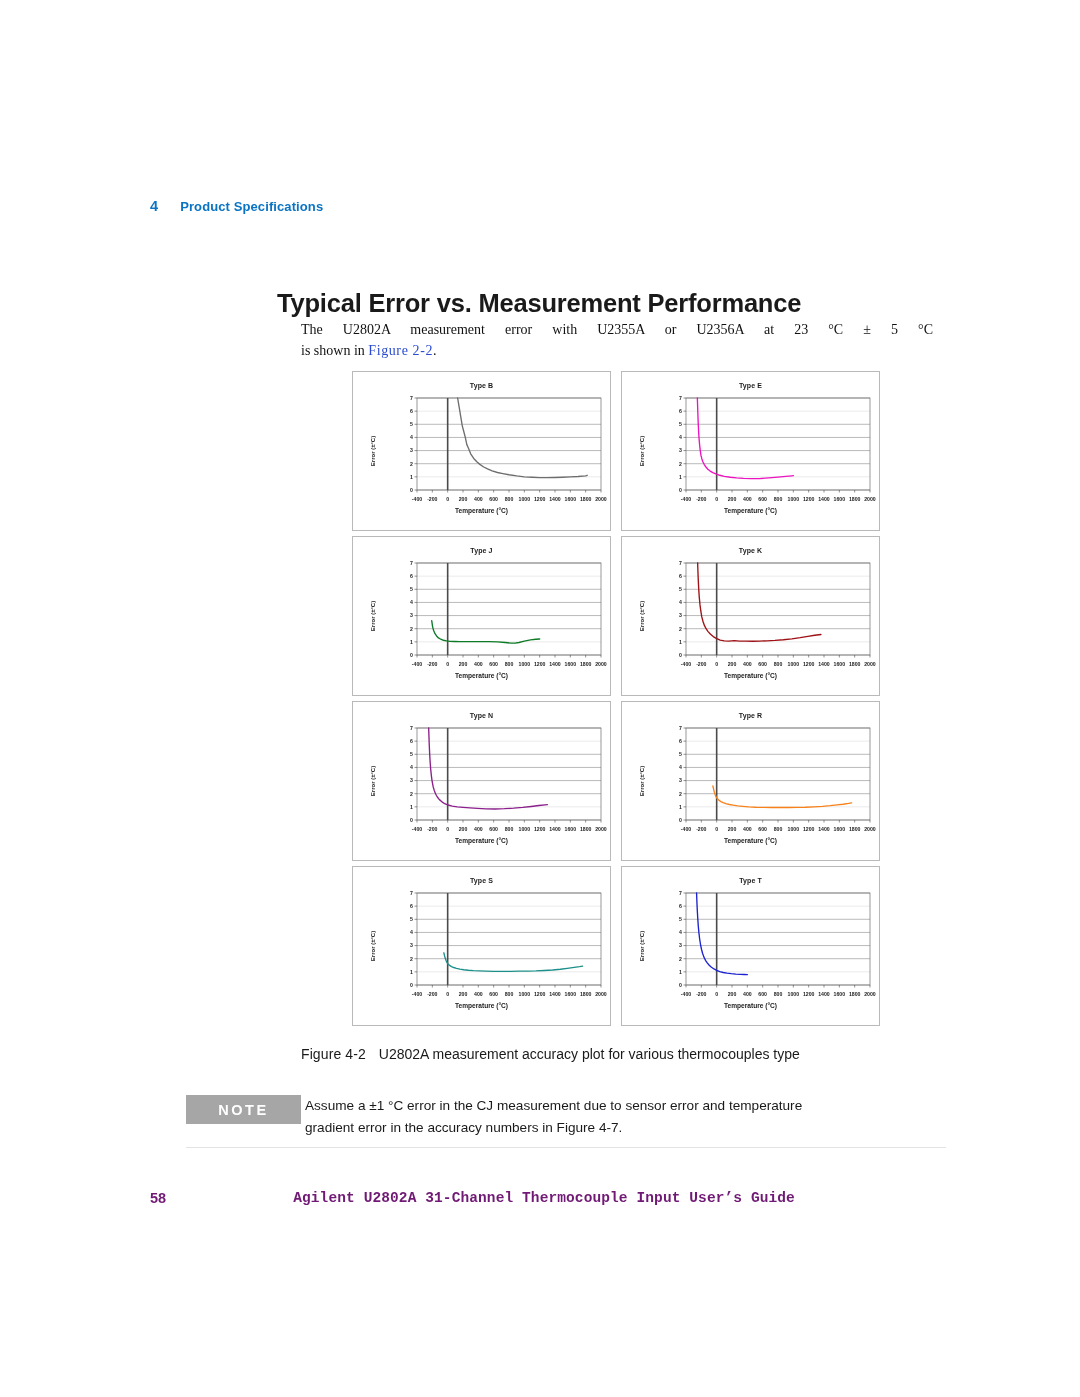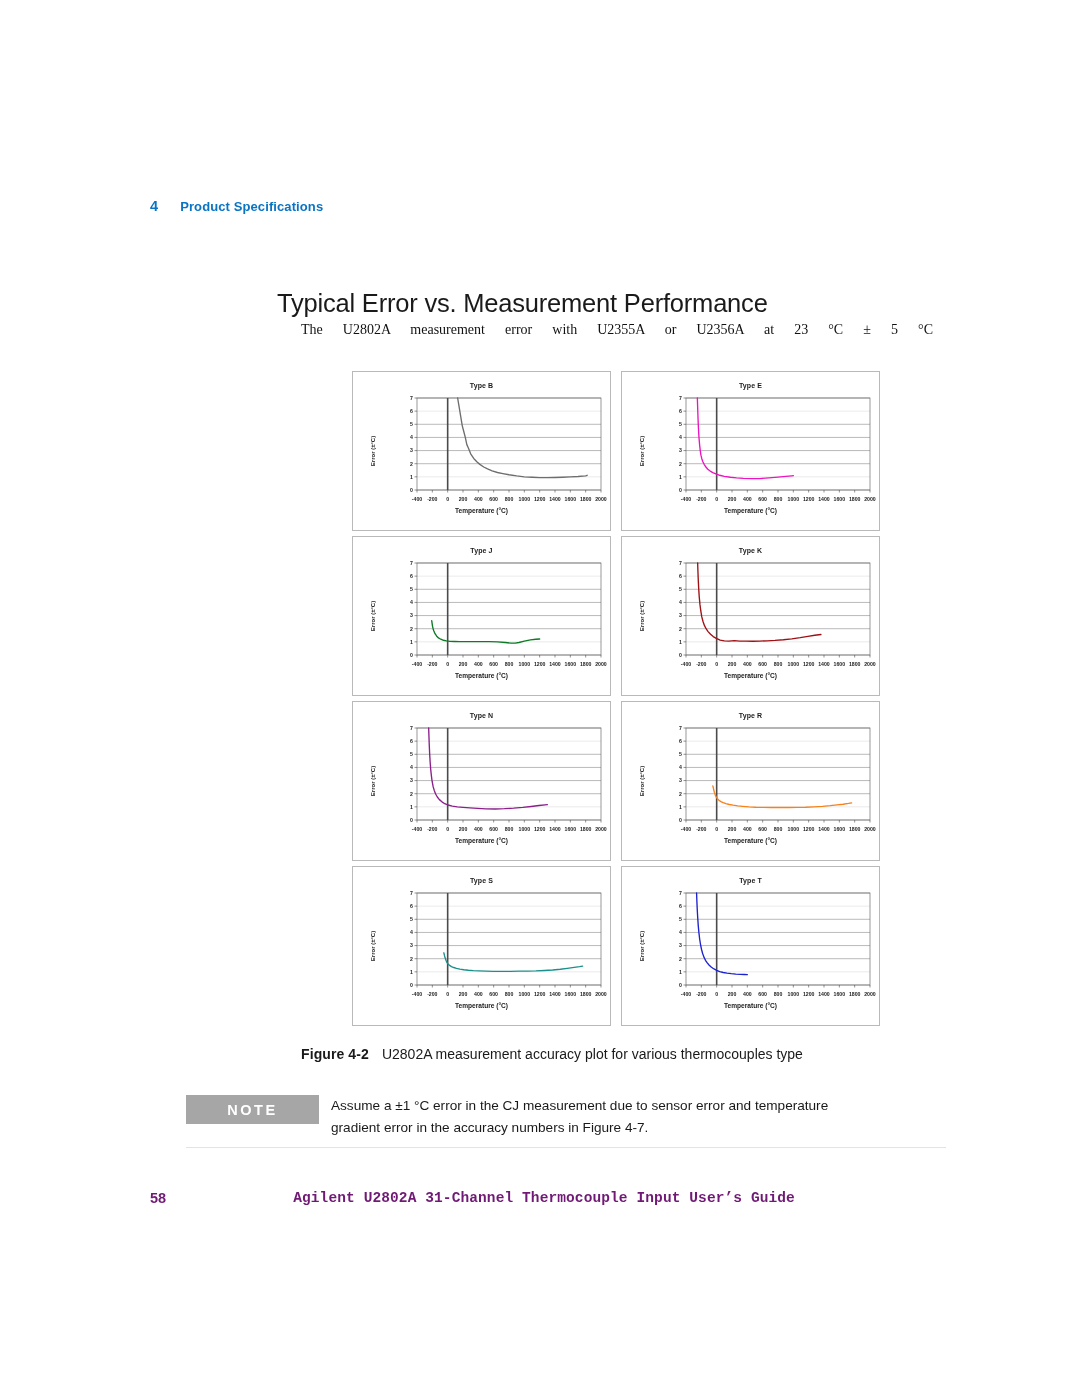--- a/index.html
+++ b/index.html
@@ -37,21 +37,21 @@
   }
   .running-header .chap-num { font-size: 14.5px; }
   .running-header .chap-title { font-size: 13px; }
 
   
   .section-heading {
     position: absolute;
     left: 277px;
     top: 272px;
     font-size: 25.5px;
-    font-weight: normal;
+    font-weight: bold;
     color: #1a1a1a;
     letter-spacing: -0.2px;
   }
 
   
   .body-para {
     position: absolute;
     left: 301px;
     top: 319px;
     width: 632px;
@@ -129,49 +129,49 @@
   
   .figure-caption {
     position: absolute;
     left: 301px;
     top: 1046px;
     font-size: 14px;
     color: #1a1a1a;
     white-space: nowrap;
   }
   .figure-caption .fig-label {
-    font-weight: bold;
+    font-weight: normal;
     letter-spacing: 0.1px;
   }
   .figure-caption .fig-text { margin-left: 13px; }
 
   
   .note-block {
     position: absolute;
     left: 186px;
     top: 1095px;
     width: 760px;
     display: flex;
     align-items: flex-start;
   }
   .note-badge {
-    width: 133px;
+    width: 115px;
     height: 29px;
     background: #a6a6a6;
     color: #ffffff;
     font-size: 14.5px;
     font-weight: bold;
     letter-spacing: 2.6px;
     display: flex;
     align-items: center;
     justify-content: center;
     flex: 0 0 auto;
   }
   .note-text {
-    margin-left: 12px;
+    margin-left: 4px;
     font-size: 13.6px;
     line-height: 22px;
     color: #1a1a1a;
     max-width: 560px;
   }
   .note-text .nline { display: block; }
 
   .note-divider {
     position: absolute;
     left: 186px;
@@ -209,20 +209,21 @@
 
   <div class="running-header">
     <span class="chap-num">4</span>
     <span class="chap-title">Product Specifications</span>
   </div>
 
   <h1 class="section-heading">Typical Error vs. Measurement Performance</h1>
 
   <div class="body-para">
     <span class="l1">The U2802A measurement error with U2355A or U2356A at 23 °C ± 5 °C</span>
+    <span class="l2"><span>is shown in </span><span class="xref">Figure 2-2</span><span>.</span></span>
   </div>
 
   <div class="figure-grid" id="figure-grid">
       <div class="chart-panel">
         <div class="chart-title">Type B</div>
         <svg width="259" height="160" viewBox="0 0 259 160" class="chart-svg">
           <rect x="64" y="26" width="184" height="92" fill="#ffffff"></rect>
           <line x1="64" y1="118" x2="248" y2="118" stroke="#8c8c8c" stroke-width="0.6"></line>
           <line x1="64" y1="104.85714285714286" x2="248" y2="104.85714285714286" stroke="#dcdcdc" stroke-width="0.6"></line>
           <line x1="64" y1="91.71428571428572" x2="248" y2="91.71428571428572" stroke="#8c8c8c" stroke-width="0.6"></line>

